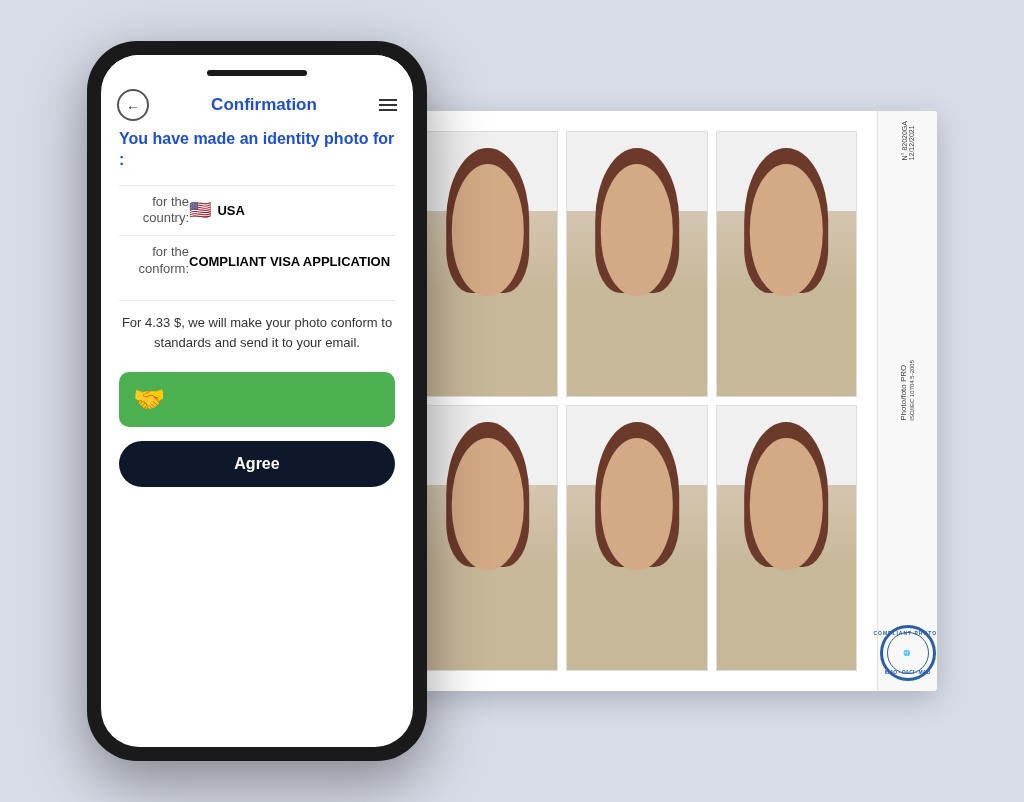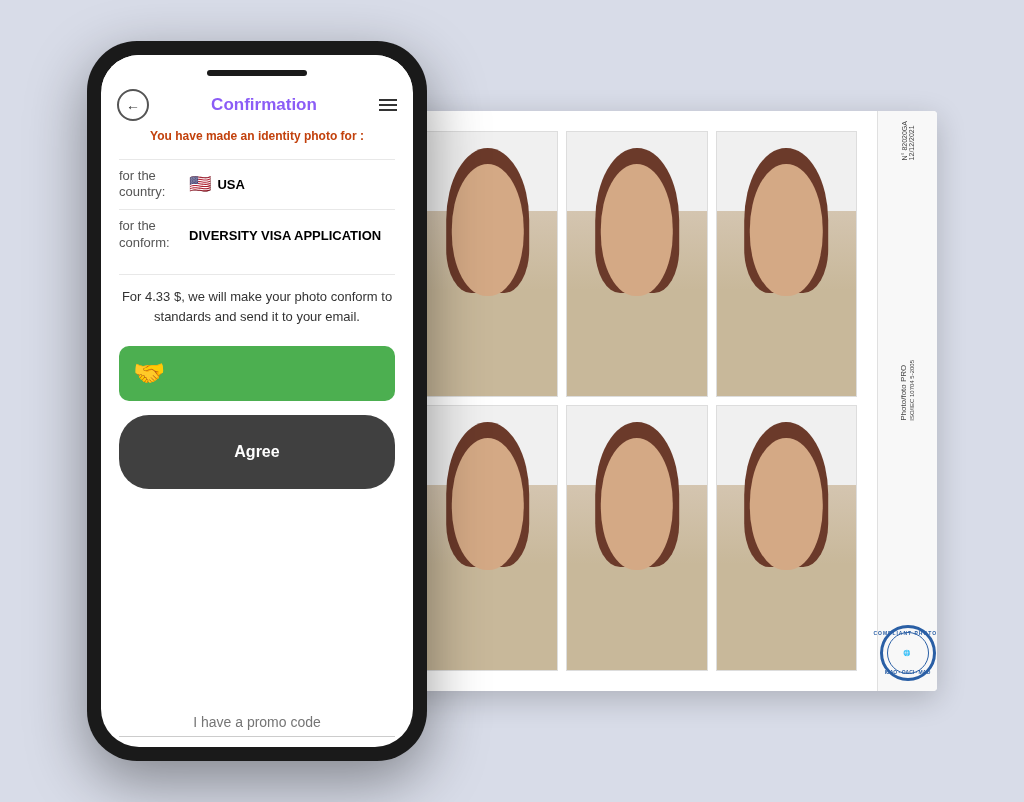--- a/index.html
+++ b/index.html
@@ -84,21 +84,21 @@
       align-items: center;
       justify-content: center;
       cursor: pointer;
       font-size: 14px;
       color: #333;
     }
 
     .nav-title {
       font-size: 17px;
       font-weight: 600;
-      color: #8b5cf6;
+      color: #1d4ed8;
     }
 
     .nav-menu {
       font-size: 18px;
       color: #333;
       display: flex;
       flex-direction: column;
       gap: 3px;
       cursor: pointer;
     }
@@ -113,32 +113,33 @@
     
     .screen-content {
       flex: 1;
       overflow: hidden;
       display: flex;
       flex-direction: column;
       padding: 0 18px;
     }
 
     .section-title {
-      font-size: 12px;
+      font-size: 16px;
       font-weight: 700;
-      text-align: center;
+      text-align: left;
       margin-bottom: 14px;
-      color: #c2410c;
+      color: #1d4ed8;
       line-height: 1.3;
     }
 
     
     .info-table {
       width: 100%;
       margin-bottom: 14px;
+      text-align: right;
     }
 
     .info-row {
       display: flex;
       align-items: center;
       padding: 8px 0;
       border-top: 1px solid #e8e8e8;
     }
 
     .info-label {
@@ -192,25 +193,25 @@
     .guarantee-text {
       font-size: 13px;
       color: #fff;
       font-weight: 600;
       text-align: center;
       line-height: 1.3;
     }
 
     
     .agree-btn {
-      background: #404040;
+      background: #0f172a;
       color: #fff;
       border: none;
       border-radius: 30px;
-      padding: 28px 0;
+      padding: 14px 0;
       font-size: 16px;
       font-weight: 600;
       width: 100%;
       cursor: pointer;
       margin-bottom: 20px;
     }
 
     
     .promo-section {
       margin-top: auto;
@@ -419,34 +420,33 @@
         <div class="info-table">
           <div class="info-row">
             <span class="info-label">for the country:</span>
             <div class="info-value">
               <span class="flag-emoji">🇺🇸</span>
               <span>USA</span>
             </div>
           </div>
           <div class="info-row">
             <span class="info-label">for the conform:</span>
-            <span class="info-value">DIVERSITY VISA APPLICATION</span>
+            <span class="info-value">COMPLIANT VISA APPLICATION</span>
           </div>
         </div>
 
         <div class="pricing-text">For 4.33 $, we will make your photo conform to standards and send it to your email.</div>
 
         <div class="guarantee-banner">
           <span class="handshake-icon">🤝</span>
         </div>
 
         <button class="agree-btn">Agree</button>
 
         <div class="promo-section">
-          <input class="promo-input" type="text" placeholder="I have a promo code" style="">
         </div>
 
       </div>
     </div>
   </div>
 
   <div class="photo-sheet">
 
     <div class="photo-grid">
 

